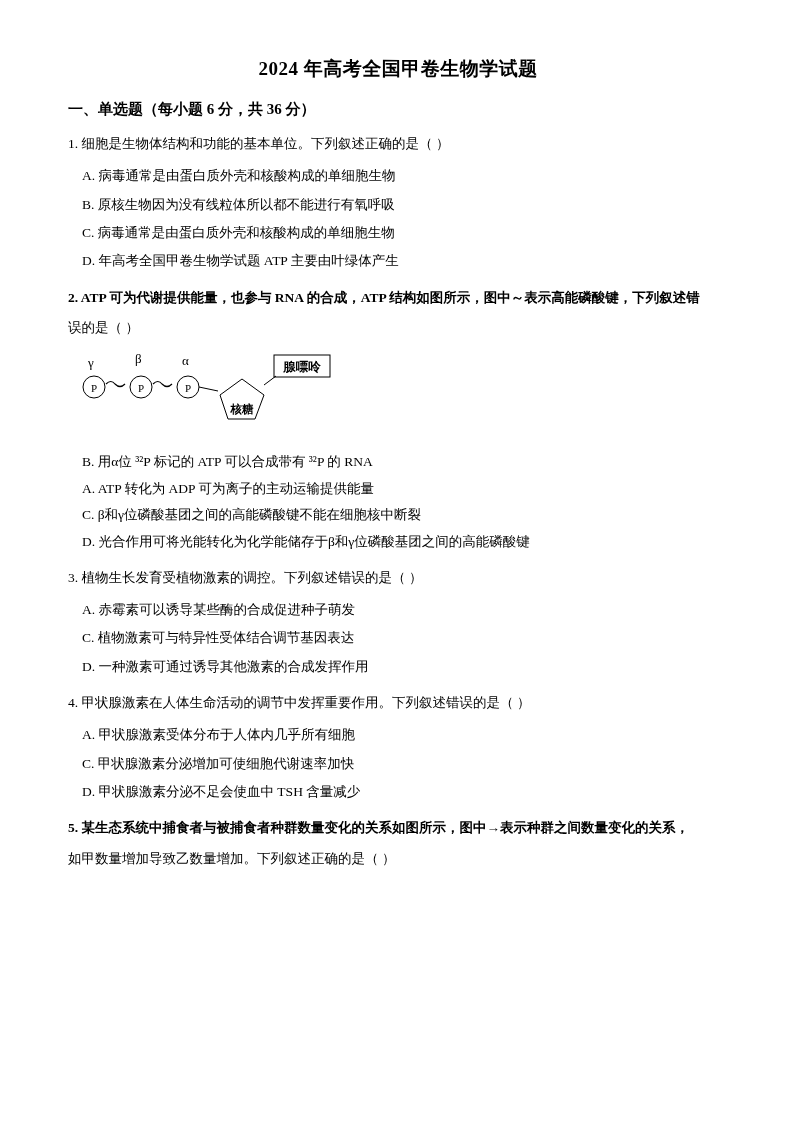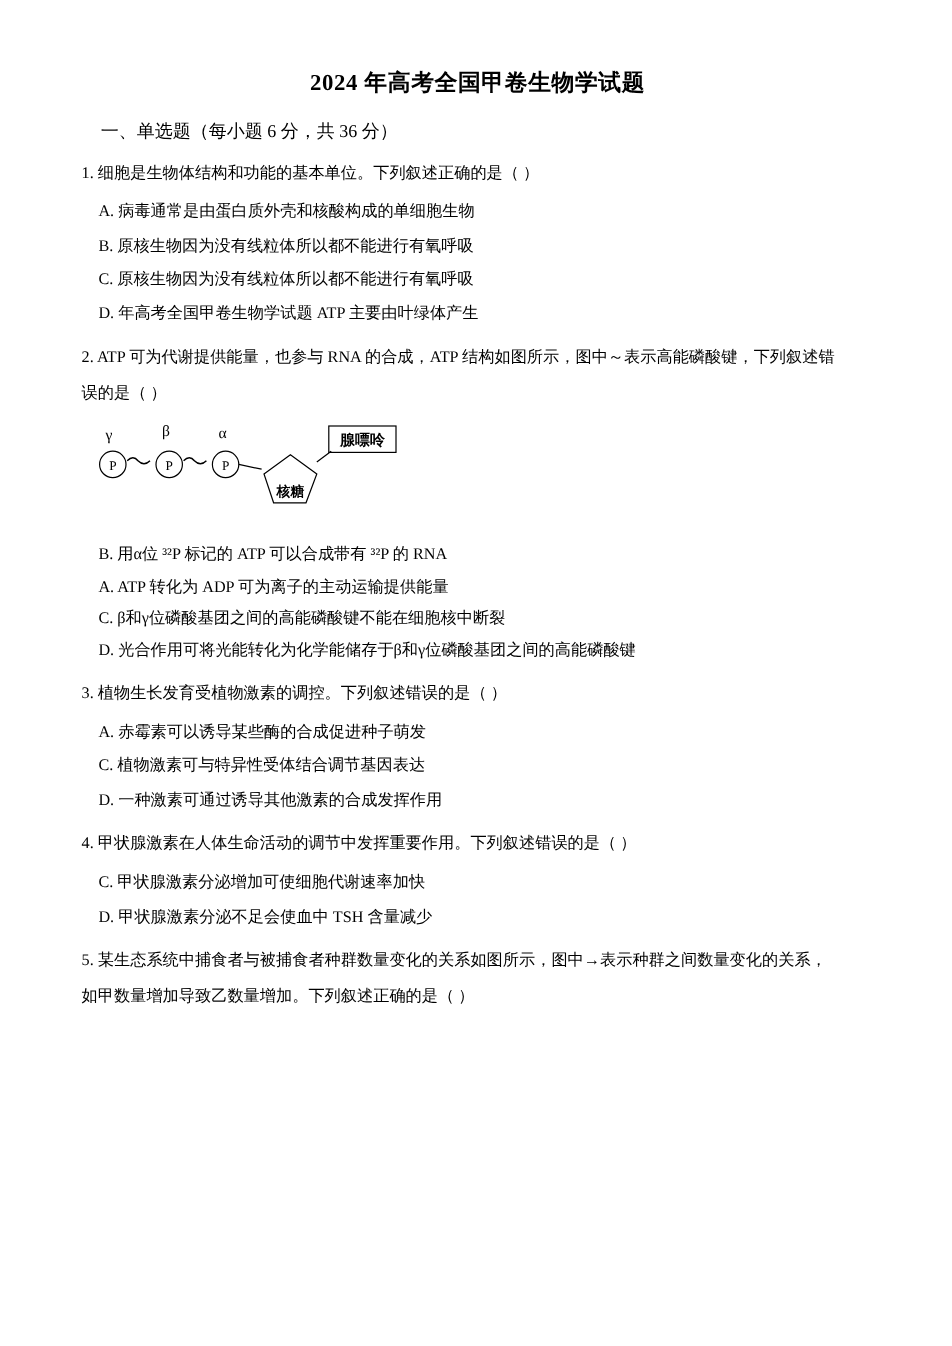--- a/index.html
+++ b/index.html
@@ -32,30 +32,31 @@
   .doc-title {
     text-align: center;
     font-size: 19px;
     font-weight: bold;
     letter-spacing: 0.5px;
     margin: 0 0 18px 0;
     font-family: "Liberation Serif", "DejaVu Serif", serif;
   }
   .section-head {
     font-size: 15px;
-    font-weight: normal;
-    margin: 0 0 12px 16px;
+    font-weight: bold;
+    margin: 0 0 12px 0;
   }
   .q-stem {
     font-size: 13.5px;
     line-height: 1.95;
     margin: 0 0 6px 0;
   }
   .q-stem.two-line {
     margin-bottom: 4px;
+    font-weight: bold;
   }
   .opt {
     font-size: 13.5px;
     line-height: 1.95;
     margin: 0 0 2px 0;
     padding-left: 14px;
   }
   .opt-tight {
     font-size: 13.5px;
     line-height: 1.9;
@@ -80,21 +81,21 @@
 <div class="page">
   <div class="content">
 
     <h1 class="doc-title">2024 年高考全国甲卷生物学试题</h1>
 
     <div class="section-head">一、单选题（每小题 6 分，共 36 分）</div>
 
     <div class="q-stem">1. 细胞是生物体结构和功能的基本单位。下列叙述正确的是（        ）</div>
     <div class="opt">A. 病毒通常是由蛋白质外壳和核酸构成的单细胞生物</div>
     <div class="opt">B. 原核生物因为没有线粒体所以都不能进行有氧呼吸</div>
-    <div class="opt">C. 原核生物因为没有线粒体所以都不能进行有氧呼吸</div>
+    <div class="opt">C. 病毒通常是由蛋白质外壳和核酸构成的单细胞生物</div>
     <div class="opt">D. 年高考全国甲卷生物学试题 ATP 主要由叶绿体产生</div>
 
     <div class="q-stem two-line gap-before-q">2. ATP 可为代谢提供能量，也参与 RNA 的合成，ATP 结构如图所示，图中～表示高能磷酸键，下列叙述错</div>
     <div class="q-stem">误的是（        ）</div>
 
     <div class="figure-atp">
       <svg class="atp-svg" width="300" height="86" viewBox="0 0 300 86" xmlns="http://www.w3.org/2000/svg">
 
         <text x="14" y="16" font-family="Liberation Serif, serif" font-size="13">γ</text>
         <text x="61" y="12" font-family="Liberation Serif, serif" font-size="13">β</text>
@@ -126,20 +127,21 @@
     <div class="opt-tight">A. ATP 转化为 ADP 可为离子的主动运输提供能量</div>
     <div class="opt-tight">C. β和γ位磷酸基团之间的高能磷酸键不能在细胞核中断裂</div>
     <div class="opt-tight">D. 光合作用可将光能转化为化学能储存于β和γ位磷酸基团之间的高能磷酸键</div>
 
     <div class="q-stem gap-before-q">3. 植物生长发育受植物激素的调控。下列叙述错误的是（        ）</div>
     <div class="opt">A. 赤霉素可以诱导某些酶的合成促进种子萌发</div>
     <div class="opt">C. 植物激素可与特异性受体结合调节基因表达</div>
     <div class="opt">D. 一种激素可通过诱导其他激素的合成发挥作用</div>
 
     <div class="q-stem gap-before-q">4. 甲状腺激素在人体生命活动的调节中发挥重要作用。下列叙述错误的是（        ）</div>
+    <div class="opt">A. 甲状腺激素受体分布于人体内几乎所有细胞</div>
     <div class="opt">C. 甲状腺激素分泌增加可使细胞代谢速率加快</div>
     <div class="opt">D. 甲状腺激素分泌不足会使血中 TSH 含量减少</div>
 
     <div class="q-stem two-line gap-before-q">5. 某生态系统中捕食者与被捕食者种群数量变化的关系如图所示，图中→表示种群之间数量变化的关系，</div>
     <div class="q-stem">如甲数量增加导致乙数量增加。下列叙述正确的是（        ）</div>
 
   </div>
 </div>
 
 </body></html>

